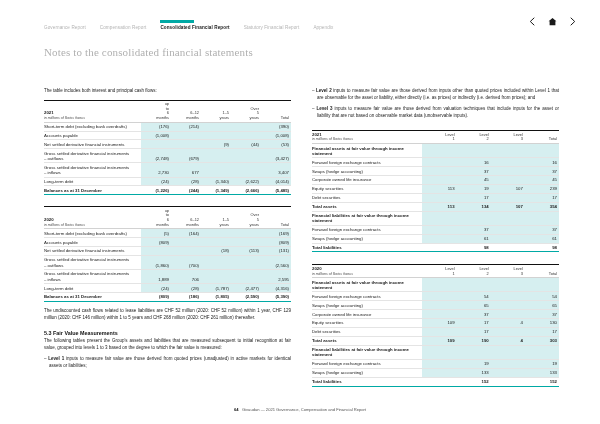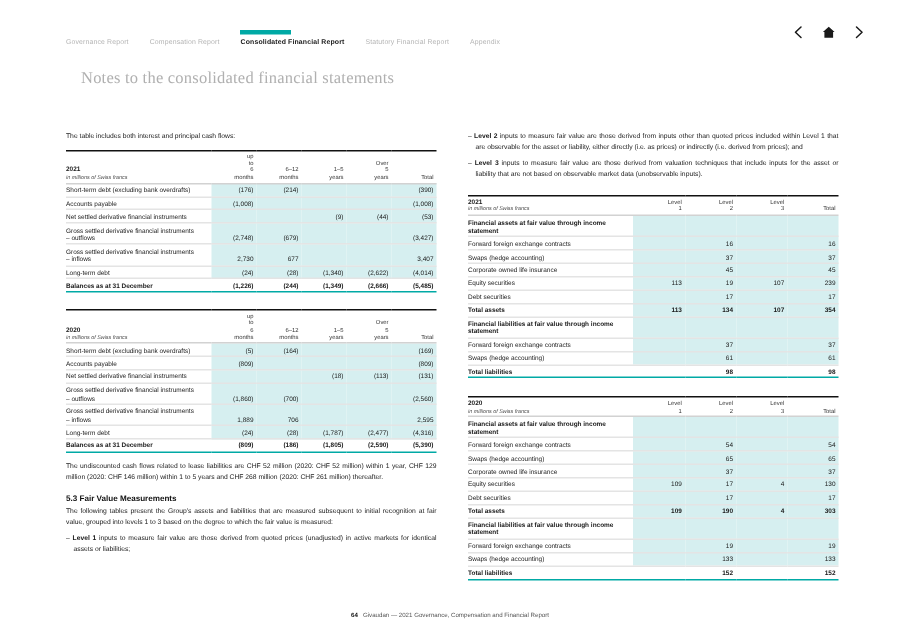--- a/index.html
+++ b/index.html
@@ -38,21 +38,21 @@
     background: #00a9a5;
   }
   .nav-arrows {
     position: absolute; right: 24px; top: 3px;
     display: flex; align-items: center; gap: 13px;
   }
   .nav-arrows svg { display:block; }
 
   
   .page-title {
-    position: absolute; top: 46px; left: 54px;
+    position: absolute; top: 46px; left: 44px;
     font-family: "Liberation Serif", serif;
     font-size: 11px;
     color: #b0b0b0;
     letter-spacing: .15px;
     font-weight: normal;
   }
 
   
   .col-left  { position: absolute; left: 44px;  top: 88px; width: 247px; }
   .col-right { position: absolute; left: 312px; top: 88px; width: 247px; }

